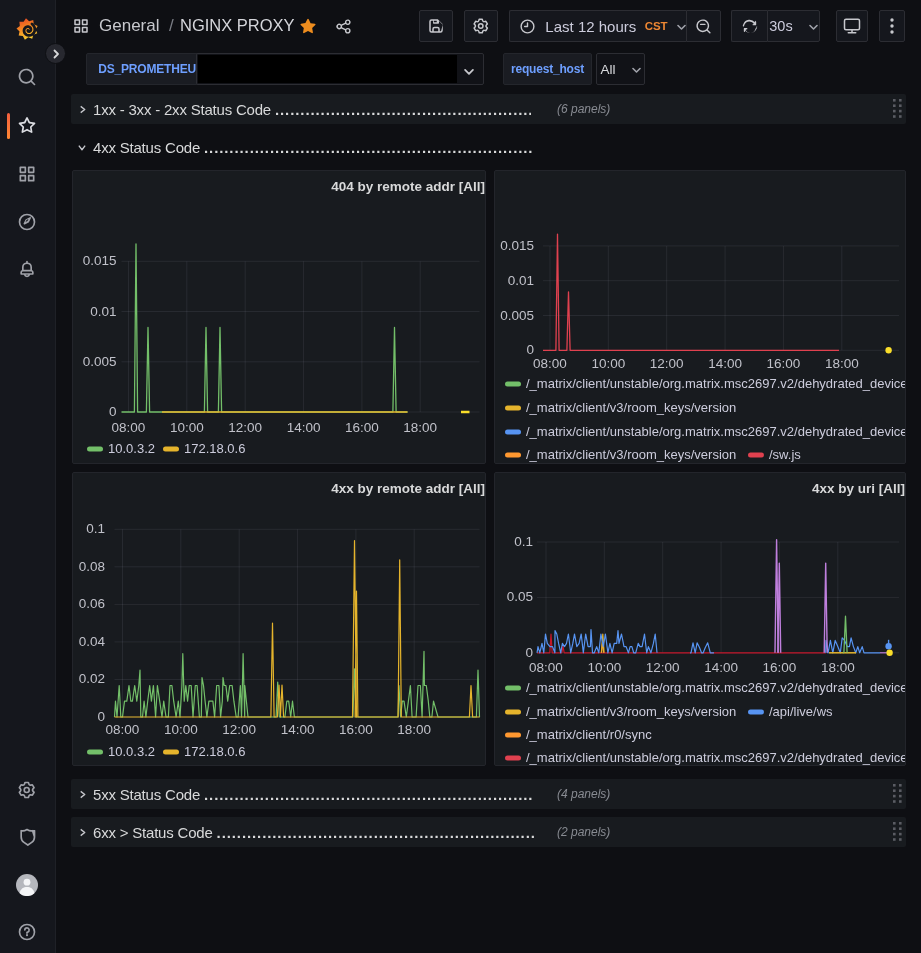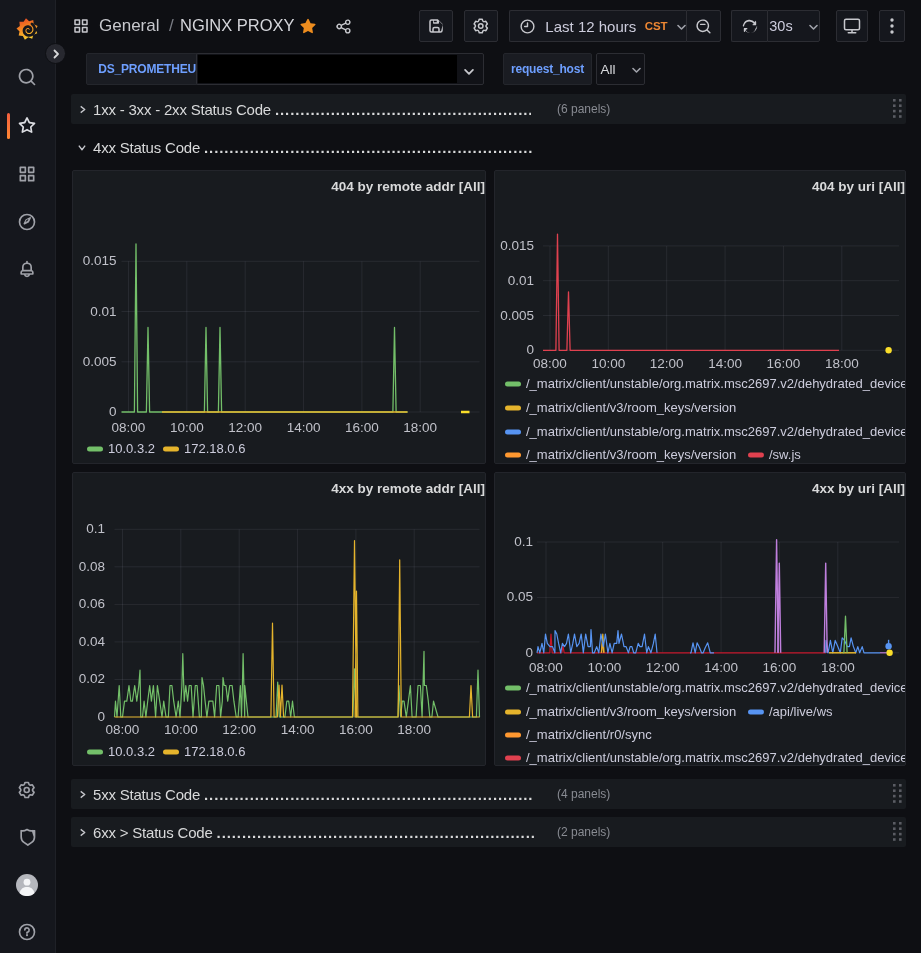--- a/index.html
+++ b/index.html
@@ -7,21 +7,21 @@
 #sidebar{position:absolute;left:0;top:0;width:56px;height:953px;background:#15171d;border-right:1px solid #1f2127}
 #expandbtn{position:absolute;left:45px;top:43px;width:21px;height:21px;border-radius:50%;background:#27282f;border:1.5px solid #0e0f13;z-index:30;display:flex;align-items:center;justify-content:center}
 #activebar{position:absolute;left:7px;top:113px;width:3px;height:26px;border-radius:2px;background:linear-gradient(180deg,#f55f3e 0%,#f83 100%)}
 .btn{position:absolute;height:32px;top:10px;border:1px solid #2c2d33;background:#15171d;border-radius:2px;display:flex;align-items:center;justify-content:center;gap:16px}
 .vlabel{position:absolute;top:53px;height:32px;background:#1a1c22;border:1px solid #24262c;border-radius:2px;display:flex;align-items:center;justify-content:center;color:#6e9fff;font-weight:700;font-size:12px;letter-spacing:-0.2px}
 .rowhead{position:absolute;left:71px;width:835px;height:30px;display:flex;align-items:center}
 .rowstripe{background:#181b1f;border-radius:2px}
 .rchev{width:22px;text-align:center;color:#c7c8cd;font-size:12px}
 .rtitle{font-size:15px;font-weight:400;letter-spacing:-0.2px;color:#d8d9da;white-space:nowrap}
 .rdots{font-size:15px;font-weight:700;color:#d8d9da;letter-spacing:0.9px;overflow:hidden;white-space:nowrap;display:inline-block}
-.rcount{font-size:12px;color:#888b92;position:absolute;left:486px;white-space:nowrap}
+.rcount{font-size:12px;font-style:italic;color:#888b92;position:absolute;left:486px;white-space:nowrap}
 .dragdots{position:absolute;right:3px;top:5px}
 .panel{position:absolute;background:#181b1f;border:1px solid #23252b;border-radius:2px;overflow:hidden}
 .ptitle{position:absolute;left:8px;right:0;top:8px;text-align:right;font-size:13.5px;font-weight:700;color:#d8d9da}
 svg text{font-family:"Liberation Sans",sans-serif}
 </style></head>
 <body>
 <div id="sidebar"></div>
 <div id="activebar"></div>
 <svg class="abs" style="left:16px;top:17px" width="23" height="24" viewBox="0 0 24 25">
     <defs>
@@ -240,21 +240,20 @@
       <text x="230.6" y="261" font-size="13.5" fill="#c0c1c9" text-anchor="middle">14:00</text>
       <text x="288.9" y="261" font-size="13.5" fill="#c0c1c9" text-anchor="middle">16:00</text>
       <text x="347.2" y="261" font-size="13.5" fill="#c0c1c9" text-anchor="middle">18:00</text>
       <rect x="14" y="275.5" width="16" height="5" rx="2.5" fill="#73BF69"></rect>
       <text x="35" y="282" font-size="13" fill="#ccccdc">10.0.3.2</text>
       <rect x="90" y="275.5" width="16" height="5" rx="2.5" fill="#E5B42C"></rect>
       <text x="111" y="282" font-size="13" fill="#ccccdc">172.18.0.6</text>
     </svg>
   </div>
 <div class="panel" style="left:494px;top:170px;width:412px;height:294px">
-    <div class="ptitle">404 by uri [All]</div>
     <svg class="abs" style="left:0;top:0" width="410" height="292" viewBox="0 0 410 292">
       <line x1="55.0" y1="74.9" x2="55.0" y2="179.3" stroke="rgba(204,204,220,0.09)" stroke-width="1"></line>
       <line x1="113.3" y1="74.9" x2="113.3" y2="179.3" stroke="rgba(204,204,220,0.09)" stroke-width="1"></line>
       <line x1="171.7" y1="74.9" x2="171.7" y2="179.3" stroke="rgba(204,204,220,0.09)" stroke-width="1"></line>
       <line x1="230.1" y1="74.9" x2="230.1" y2="179.3" stroke="rgba(204,204,220,0.09)" stroke-width="1"></line>
       <line x1="288.4" y1="74.9" x2="288.4" y2="179.3" stroke="rgba(204,204,220,0.09)" stroke-width="1"></line>
       <line x1="346.8" y1="74.9" x2="346.8" y2="179.3" stroke="rgba(204,204,220,0.09)" stroke-width="1"></line>
       <line x1="48.0" y1="179.3" x2="404.0" y2="179.3" stroke="rgba(204,204,220,0.09)" stroke-width="1"></line>
       <line x1="48.0" y1="144.5" x2="404.0" y2="144.5" stroke="rgba(204,204,220,0.09)" stroke-width="1"></line>
       <line x1="48.0" y1="109.7" x2="404.0" y2="109.7" stroke="rgba(204,204,220,0.09)" stroke-width="1"></line>

